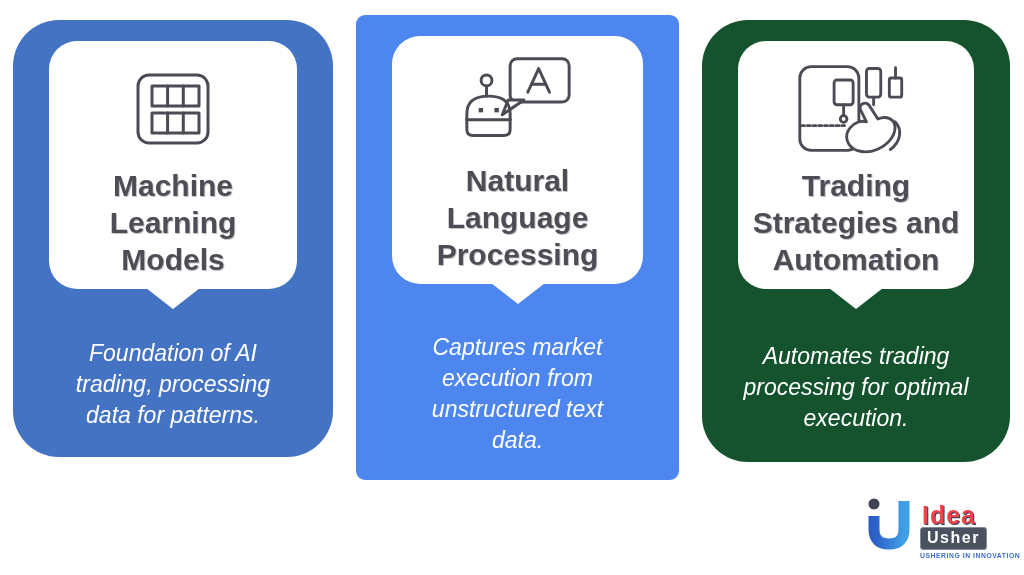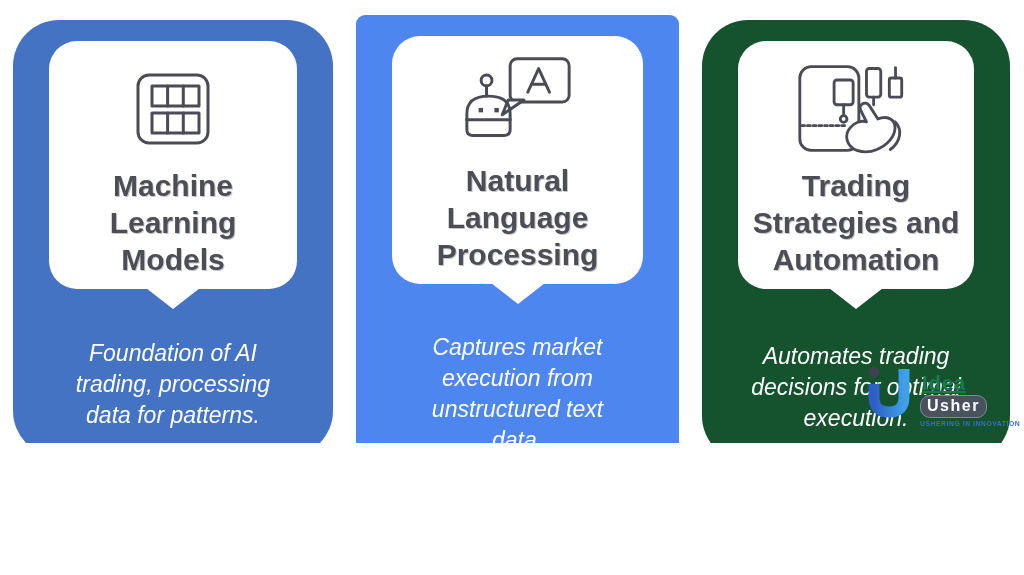--- a/index.html
+++ b/index.html
@@ -1,17 +1,17 @@
 <!DOCTYPE html>
 <html><head>
 <meta charset="utf-8">
 <style>
   html,body { margin:0; padding:0; background:#ffffff; }
   .stage {
-    position:relative; width:1024px; height:443px; background:#ffffff;
+    position:relative; width:1024px; height:575px; background:#ffffff;
     font-family:"Liberation Sans", sans-serif; overflow:hidden;
   }
   .card { position:absolute; border-radius:46px; }
   #card-1 { left:13px;  top:20px; width:320px; height:437px; }
   #card-2 { left:356px; top:15px; width:323px; height:465px;border-radius:9px; }
   #card-3 { left:702px; top:20px; width:308px; height:442px; }
   .panel {
     position:absolute; left:36px; right:36px; top:21px; height:248px;
     background:#ffffff; border-radius:28px;
     display:flex; flex-direction:column; align-items:center;
@@ -38,25 +38,25 @@
   }
   .ico { stroke:#4b4b55; fill:none; stroke-width:3; stroke-linecap:round; stroke-linejoin:round; }
   .ico .filled { fill:#4b4b55; stroke:none; }
   .ico .whitefill { fill:#ffffff; }
   .ico .dashed { stroke-dasharray:3 3; }
 
   .logo { position:absolute; right:10px; bottom:7px; width:152px; height:74px; }
   .logo-mark { position:absolute; left:2px; top:2px; }
   .logo-text { position:absolute; left:58px; top:12px; width:92px; }
   .logo-idea {
-    font-size:20px; font-weight:bold; color:#15803d; letter-spacing:1px;
-    text-shadow:1px 1px 0 #24406e; line-height:19px; padding-left:2px;text-decoration:underline;
+    font-size:25px; font-weight:bold; color:#ef4444; letter-spacing:1px;
+    text-shadow:1px 1px 0 #24406e; line-height:19px; padding-left:2px;
   }
   .logo-usher-box {
-    margin-top:2px; background:#4a5260; border:1px solid #828a96; border-radius:10px;
+    margin-top:2px; background:#4a5260; border:1px solid #828a96; border-radius:3px;
     color:#ffffff; font-size:16px; font-weight:bold; letter-spacing:1.5px;
     padding:1px 6px 2px 6px; display:inline-block; line-height:18px;
   }
   .logo-tagline {
     margin-top:2px; font-size:6.8px; font-weight:bold; color:#3a6ec5;
     letter-spacing:0.55px; white-space:nowrap;
   }
 </style>
 </head>
 <body>
@@ -137,21 +137,21 @@
           <path class="whitefill" d="M66,96 C55,92 52,80 59,72 C63,67 70,64 76,66 L70,54 C67,48 75,43 79,49 L88,63 C97,59 106,63 106,72 C106,82 97,91 87,95 C80,98 72,98 66,96 Z"></path>
           <path d="M106,66 C114,74 112,87 101,95"></path>
         </svg>
       </div>
       <h2 class="card-title">Trading
 Strategies and
 Automation</h2>
     </div>
     <div class="tail"></div>
     <p class="card-desc">Automates trading
-decisions for optimal
+processing for optimal
 execution.</p>
   </section>
 
   <div class="logo">
     <svg class="logo-mark" width="50" height="60" viewBox="0 0 50 60">
       <defs>
         <linearGradient id="ug" x1="0" y1="0" x2="1" y2="0">
           <stop offset="0" stop-color="#2C5EC6"></stop>
           <stop offset="1" stop-color="#3FA0E6"></stop>
         </linearGradient>

